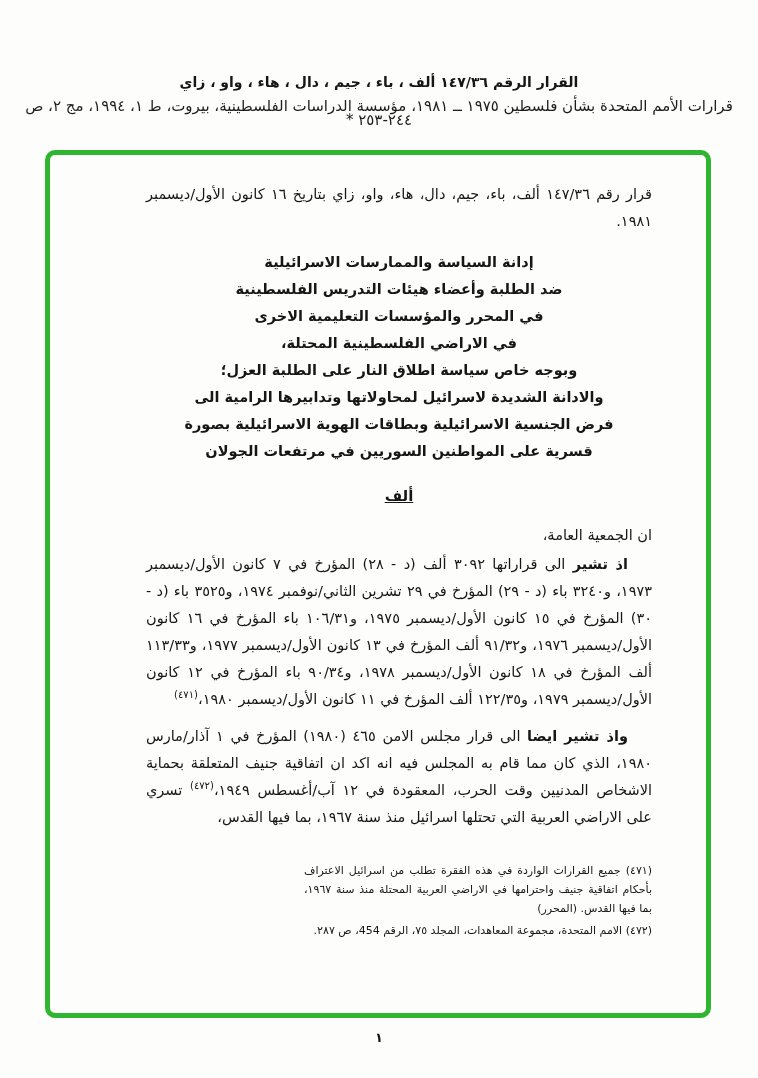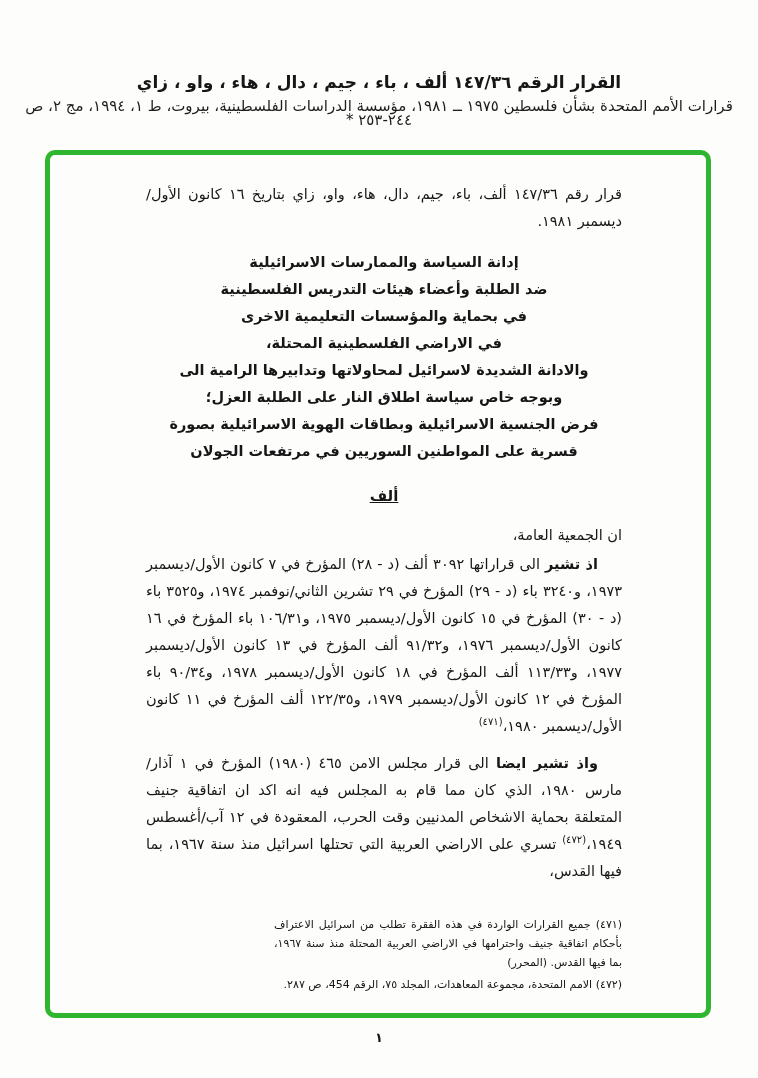--- a/index.html
+++ b/index.html
@@ -18,41 +18,41 @@
   
   .doc-header {
     position: absolute;
     top: 72px;
     left: 0;
     width: 758px;
     text-align: center;
     direction: rtl;
   }
   .doc-title {
-    font-size: 17px;
+    font-size: 14px;
     font-weight: bold;
     line-height: 20px;
   }
   .doc-source {
     font-size: 15px;
     margin-top: 7px;
     color: #1d1d1d;
     line-height: 14px;
   }
 
   
   .annotation-box {
     position: absolute;
     left: 45px;
     top: 150px;
     width: 666px;
     height: 868px;
     border: 5px solid #2fb52f;
     border-radius: 10px;
-    padding: 26px 84px 10px 96px;
+    padding: 26px 54px 10px 96px;
     overflow: hidden;
   }
 
   
   .content {
     direction: rtl;
     font-size: 14.5px;
     line-height: 27px;
     text-align: justify;
   }
@@ -120,24 +120,24 @@
   </header>
 
   <div class="annotation-box" style="border-color: rgb(47, 181, 47);">
     <div class="content">
 
       <p class="intro">قرار رقم ١٤٧/٣٦ ألف، باء، جيم، دال، هاء، واو، زاي بتاريخ ١٦ كانون الأول/ديسمبر ١٩٨١.</p>
 
       <div class="res-title">
         <div>إدانة السياسة والممارسات الاسرائيلية</div>
         <div>ضد الطلبة وأعضاء هيئات التدريس الفلسطينية</div>
-        <div>في بحماية والمؤسسات التعليمية الاخرى</div>
+        <div>في المحرر والمؤسسات التعليمية الاخرى</div>
         <div>في الاراضي الفلسطينية المحتلة،</div>
+        <div>وبوجه خاص سياسة اطلاق النار على الطلبة العزل؛</div>
         <div>والادانة الشديدة لاسرائيل لمحاولاتها وتدابيرها الرامية الى</div>
-        <div>وبوجه خاص سياسة اطلاق النار على الطلبة العزل؛</div>
         <div>فرض الجنسية الاسرائيلية وبطاقات الهوية الاسرائيلية بصورة</div>
         <div>قسرية على المواطنين السوريين في مرتفعات الجولان</div>
       </div>
 
       <div class="section-heading">ألف</div>
 
       <p class="preamble">ان الجمعية العامة،</p>
 
       <p class="para"><span class="lead">اذ تشير</span><span> الى قراراتها ٣٠٩٢ ألف (د - ٢٨) المؤرخ في ٧ كانون الأول/ديسمبر ١٩٧٣، و٣٢٤٠ باء (د - ٢٩) المؤرخ في ٢٩ تشرين الثاني/نوفمبر ١٩٧٤، و٣٥٢٥ باء (د - ٣٠) المؤرخ في ١٥ كانون الأول/ديسمبر ١٩٧٥، و١٠٦/٣١ باء المؤرخ في ١٦ كانون الأول/ديسمبر ١٩٧٦، و٩١/٣٢ ألف المؤرخ في ١٣ كانون الأول/ديسمبر ١٩٧٧، و١١٣/٣٣ ألف المؤرخ في ١٨ كانون الأول/ديسمبر ١٩٧٨، و٩٠/٣٤ باء المؤرخ في ١٢ كانون الأول/ديسمبر ١٩٧٩، و١٢٢/٣٥ ألف المؤرخ في ١١ كانون الأول/ديسمبر ١٩٨٠،</span><span class="ref">(٤٧١)</span></p>
 

